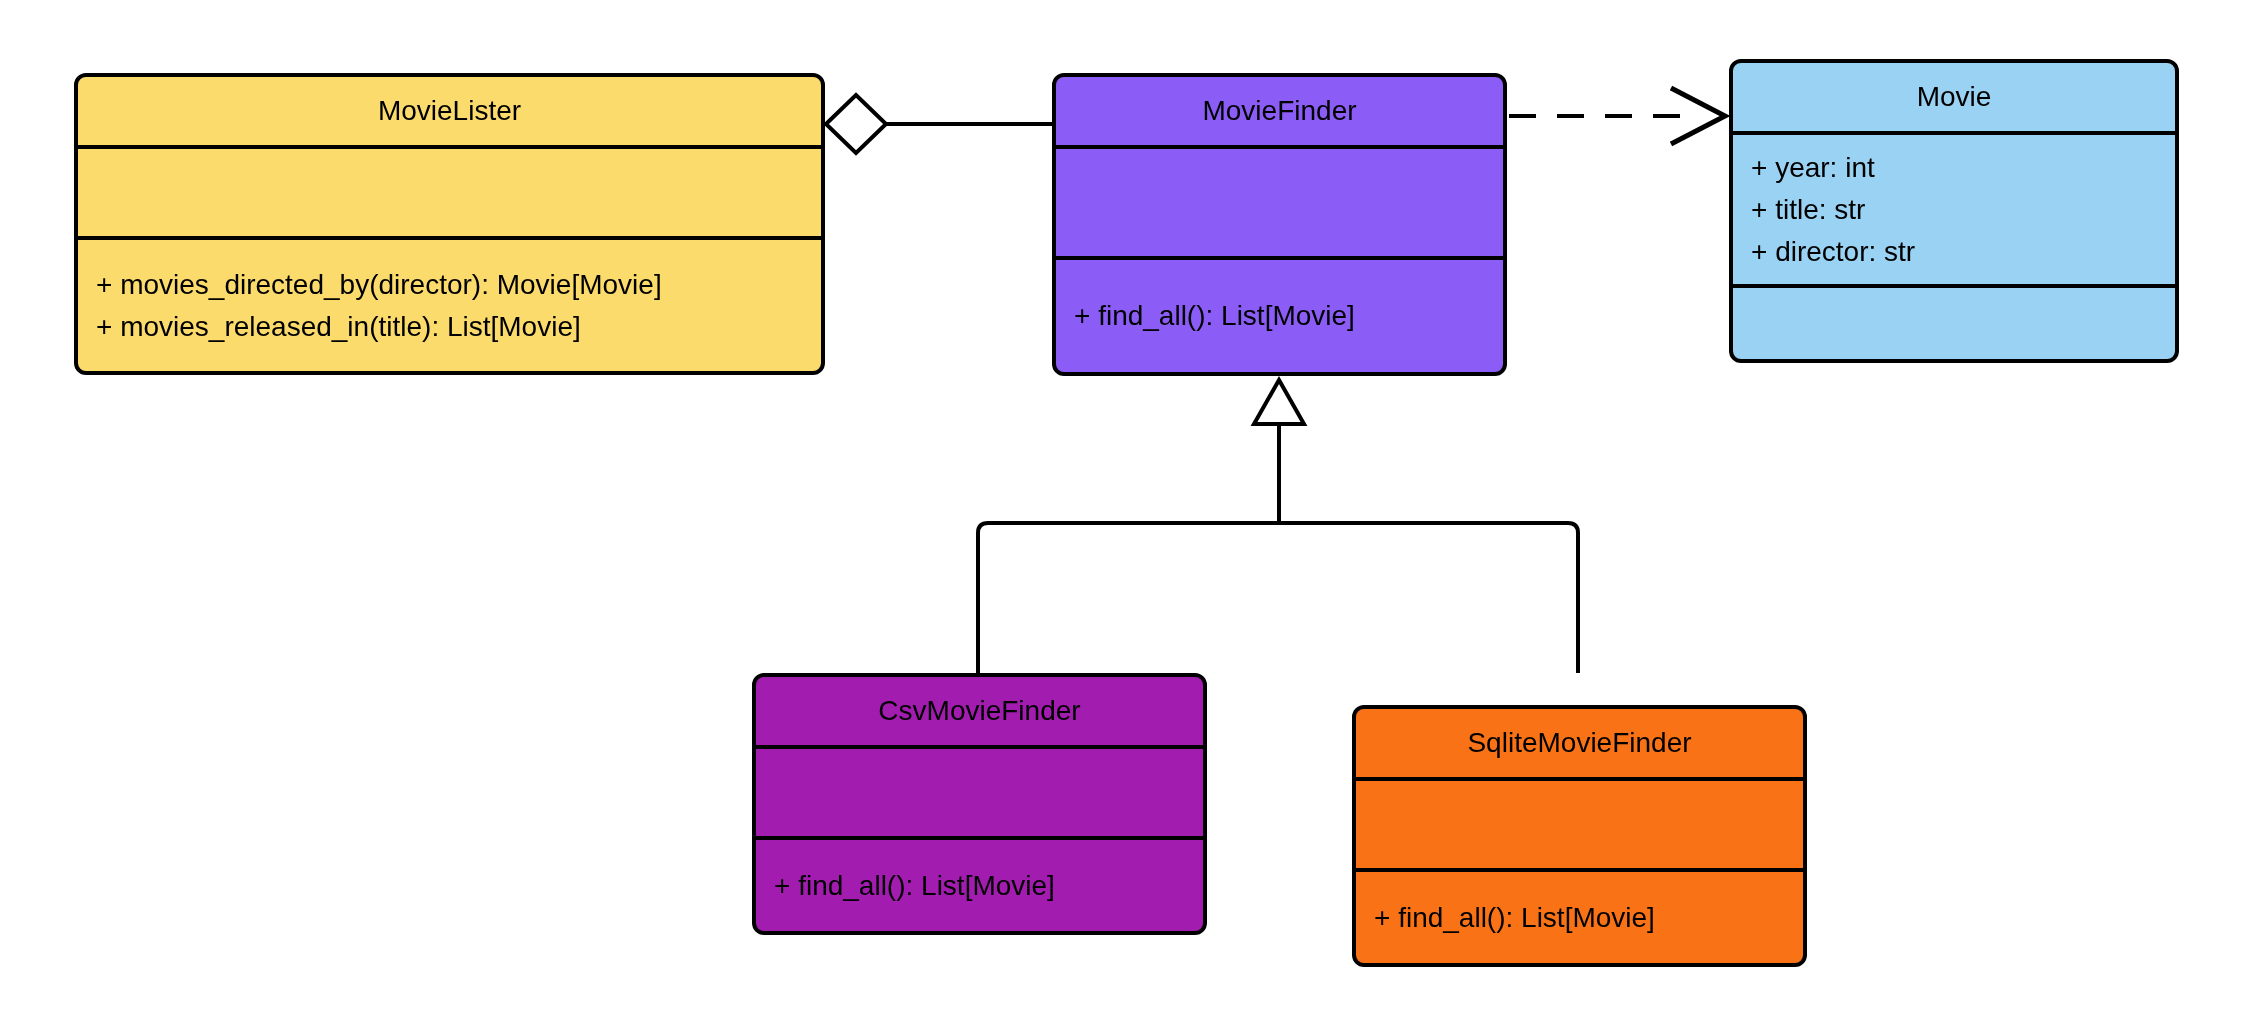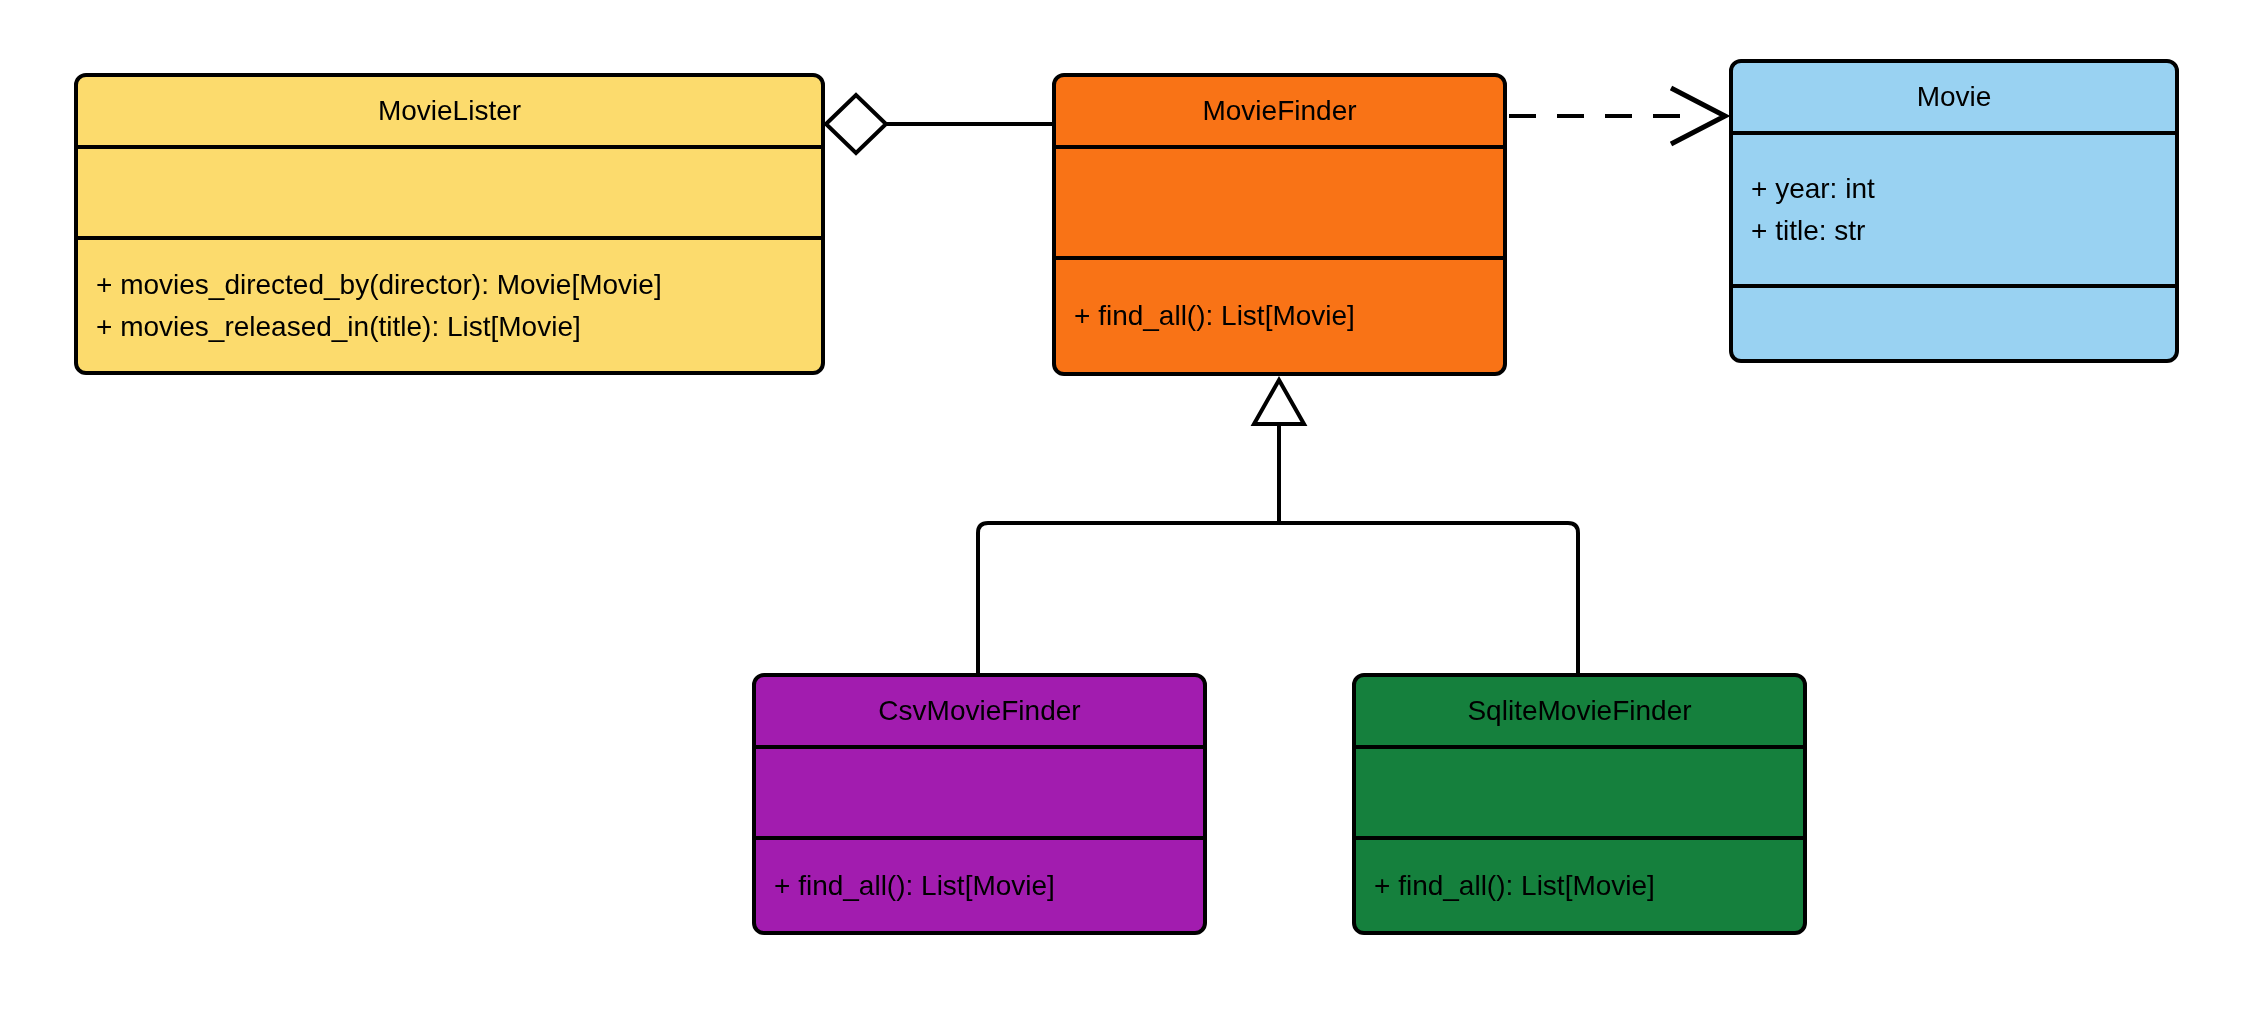--- a/index.html
+++ b/index.html
@@ -80,46 +80,47 @@
 
   <div id="box-movielister" class="uml-class" style="background-color: rgb(252, 219, 109);">
     <div class="uml-title">MovieLister</div>
     <div class="uml-attrs"></div>
     <div class="uml-methods">
       <div class="uml-row">+ movies_directed_by(director): Movie[Movie]</div>
       <div class="uml-row">+ movies_released_in(title): List[Movie]</div>
     </div>
   </div>
 
-  <div id="box-moviefinder" class="uml-class" style="background-color: #f97316;">
+  <div id="box-moviefinder" class="uml-class" style="background-color: #8b5cf6;">
     <div class="uml-title">MovieFinder</div>
     <div class="uml-attrs"></div>
     <div class="uml-methods">
       <div class="uml-row">+ find_all(): List[Movie]</div>
     </div>
   </div>
 
   <div id="box-movie" class="uml-class" style="background-color: rgb(153, 210, 242);">
     <div class="uml-title">Movie</div>
     <div class="uml-attrs">
       <div class="uml-row">+ year: int</div>
       <div class="uml-row">+ title: str</div>
+      <div class="uml-row">+ director: str</div>
     </div>
     <div class="uml-methods"></div>
   </div>
 
   <div id="box-csvmoviefinder" class="uml-class" style="background-color: #a21caf;">
     <div class="uml-title">CsvMovieFinder</div>
     <div class="uml-attrs"></div>
     <div class="uml-methods">
       <div class="uml-row">+ find_all(): List[Movie]</div>
     </div>
   </div>
 
-  <div id="box-sqlitemoviefinder" class="uml-class" style="background-color: #15803d;">
+  <div id="box-sqlitemoviefinder" class="uml-class" style="background-color: #f97316; margin-top: 32px;">
     <div class="uml-title">SqliteMovieFinder</div>
     <div class="uml-attrs"></div>
     <div class="uml-methods">
       <div class="uml-row">+ find_all(): List[Movie]</div>
     </div>
   </div>
 
   <svg class="connector-layer" viewBox="0 0 2250 1011" xmlns="http://www.w3.org/2000/svg">
 
     <line x1="886" y1="124" x2="1052" y2="124" stroke="#000000" stroke-width="4"></line>

